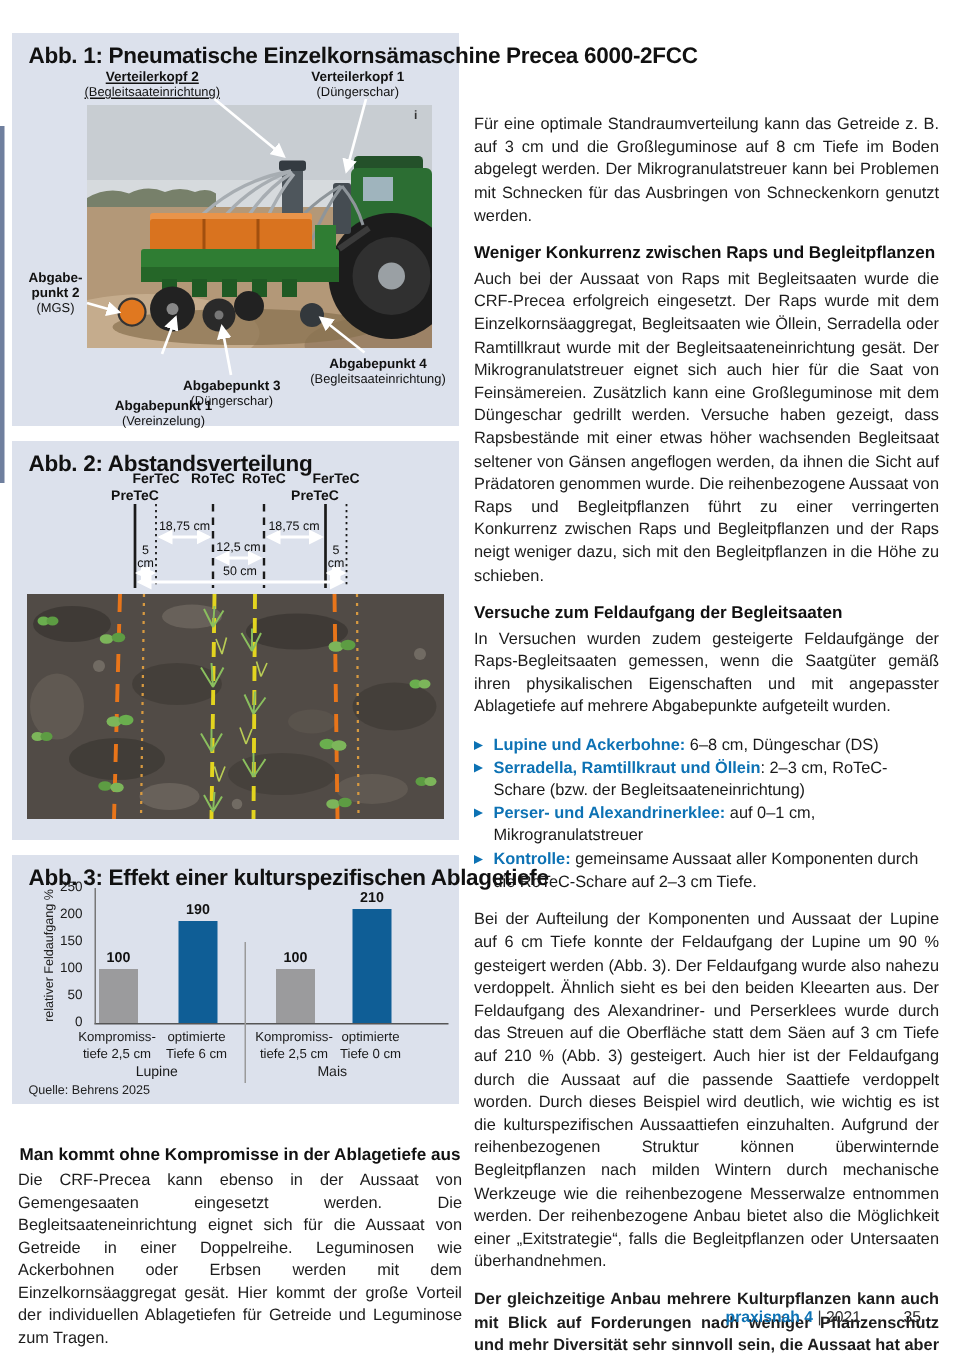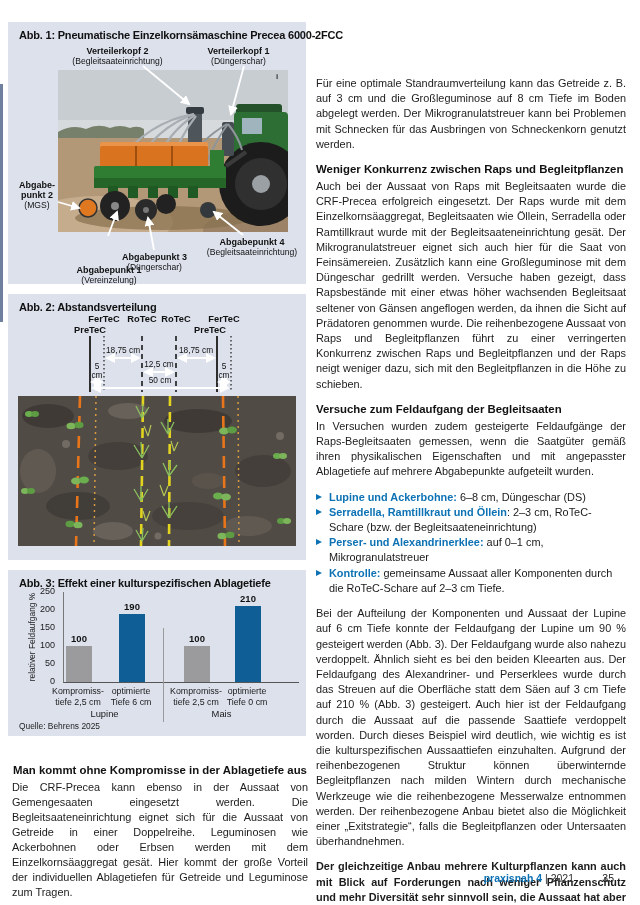--- a/index.html
+++ b/index.html
@@ -2,21 +2,21 @@
 <html lang="de"><head>
 <meta charset="utf-8">
 <style>
   html,body{margin:0;padding:0;background:#ffffff;}
   .page{position:relative;width:640px;height:905px;background:#ffffff;
         font-family:"Liberation Sans",sans-serif;color:#1a1a1a;overflow:hidden;}
   .edge-stripe{position:absolute;left:0;top:84px;width:3px;height:238px;background:#6f7f9e;}
 
   
   .figbox{position:absolute;left:8px;width:298px;background:#dce1ec;}
-  .figcap{position:absolute;left:11px;top:7px;font-weight:bold;font-size:11px;
+  .figcap{position:absolute;left:11px;top:7px;font-weight:bold;font-size:15px;
           letter-spacing:-0.2px;white-space:nowrap;color:#111;}
   #figbox1{top:22px;height:262px;}
   #figbox2{top:294px;height:266px;}
   #figbox3{top:570px;height:166px;}
 
   
   .f1-photo{position:absolute;left:50px;top:48px;width:230px;height:162px;}
   .f1-label{position:absolute;text-align:center;font-size:8.6px;line-height:10px;color:#111;}
   .f1-label .t{font-weight:bold;font-size:9px;}
   .f1-arrows{position:absolute;left:0;top:0;width:298px;height:262px;pointer-events:none;}
@@ -128,21 +128,21 @@
       <circle cx="57" cy="136" r="15" fill="#222222"></circle>
         <circle cx="57" cy="136" r="4" fill="#888"></circle>
       <circle cx="88" cy="140" r="11" fill="#2a2a2a"></circle>
         <circle cx="88" cy="140" r="3" fill="#777"></circle>
       <circle cx="108" cy="134" r="10" fill="#222222"></circle>
       <circle cx="150" cy="140" r="8" fill="#33383c"></circle>
     </svg>
 
     <div class="f1-credit">i</div>
 
-    <div class="f1-label" style="left:52px;top:24px;width:115px;">
+    <div class="f1-label" style="left:36px;top:24px;width:115px;text-decoration:underline;">
       <div class="t">Verteilerkopf 2</div>
       <div>(Begleitsaateinrichtung)</div>
     </div>
     <div class="f1-label" style="left:178px;top:24px;width:105px;">
       <div class="t">Verteilerkopf 1</div>
       <div>(Düngerschar)</div>
     </div>
     <div class="f1-label" style="left:8px;top:158px;width:42px;">
       <div class="t">Abgabe-</div>
       <div class="t">punkt 2</div>

